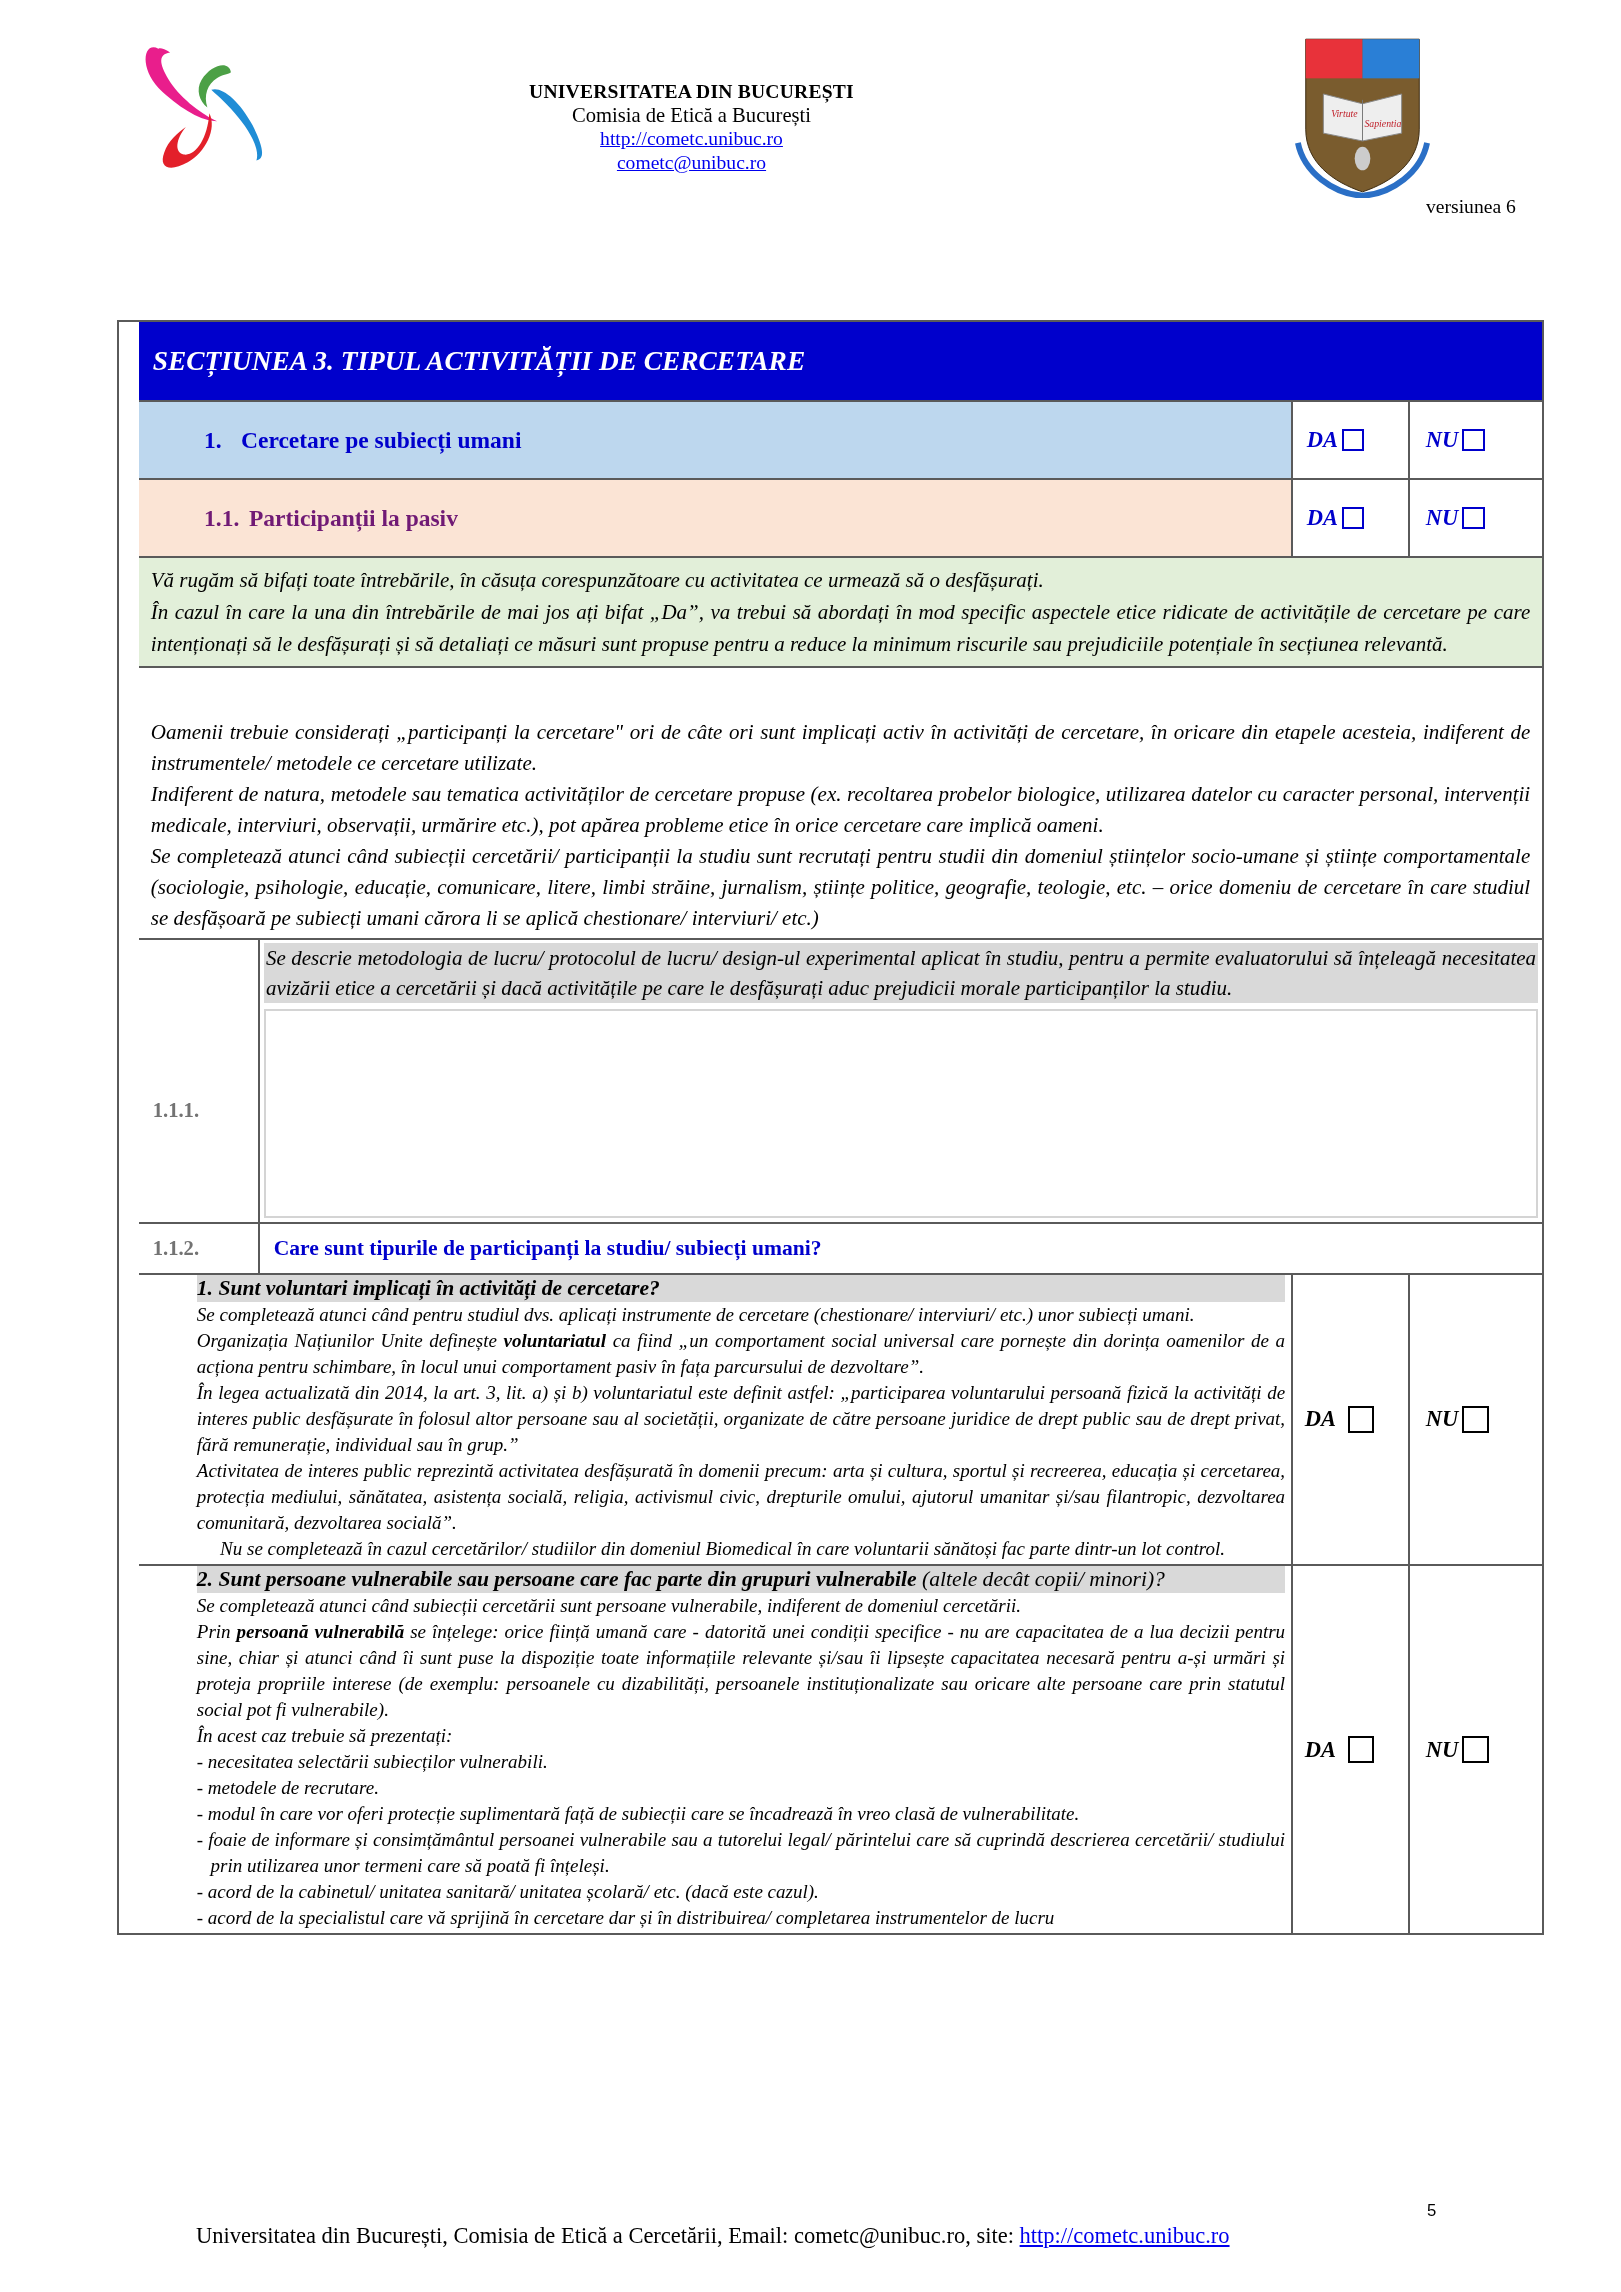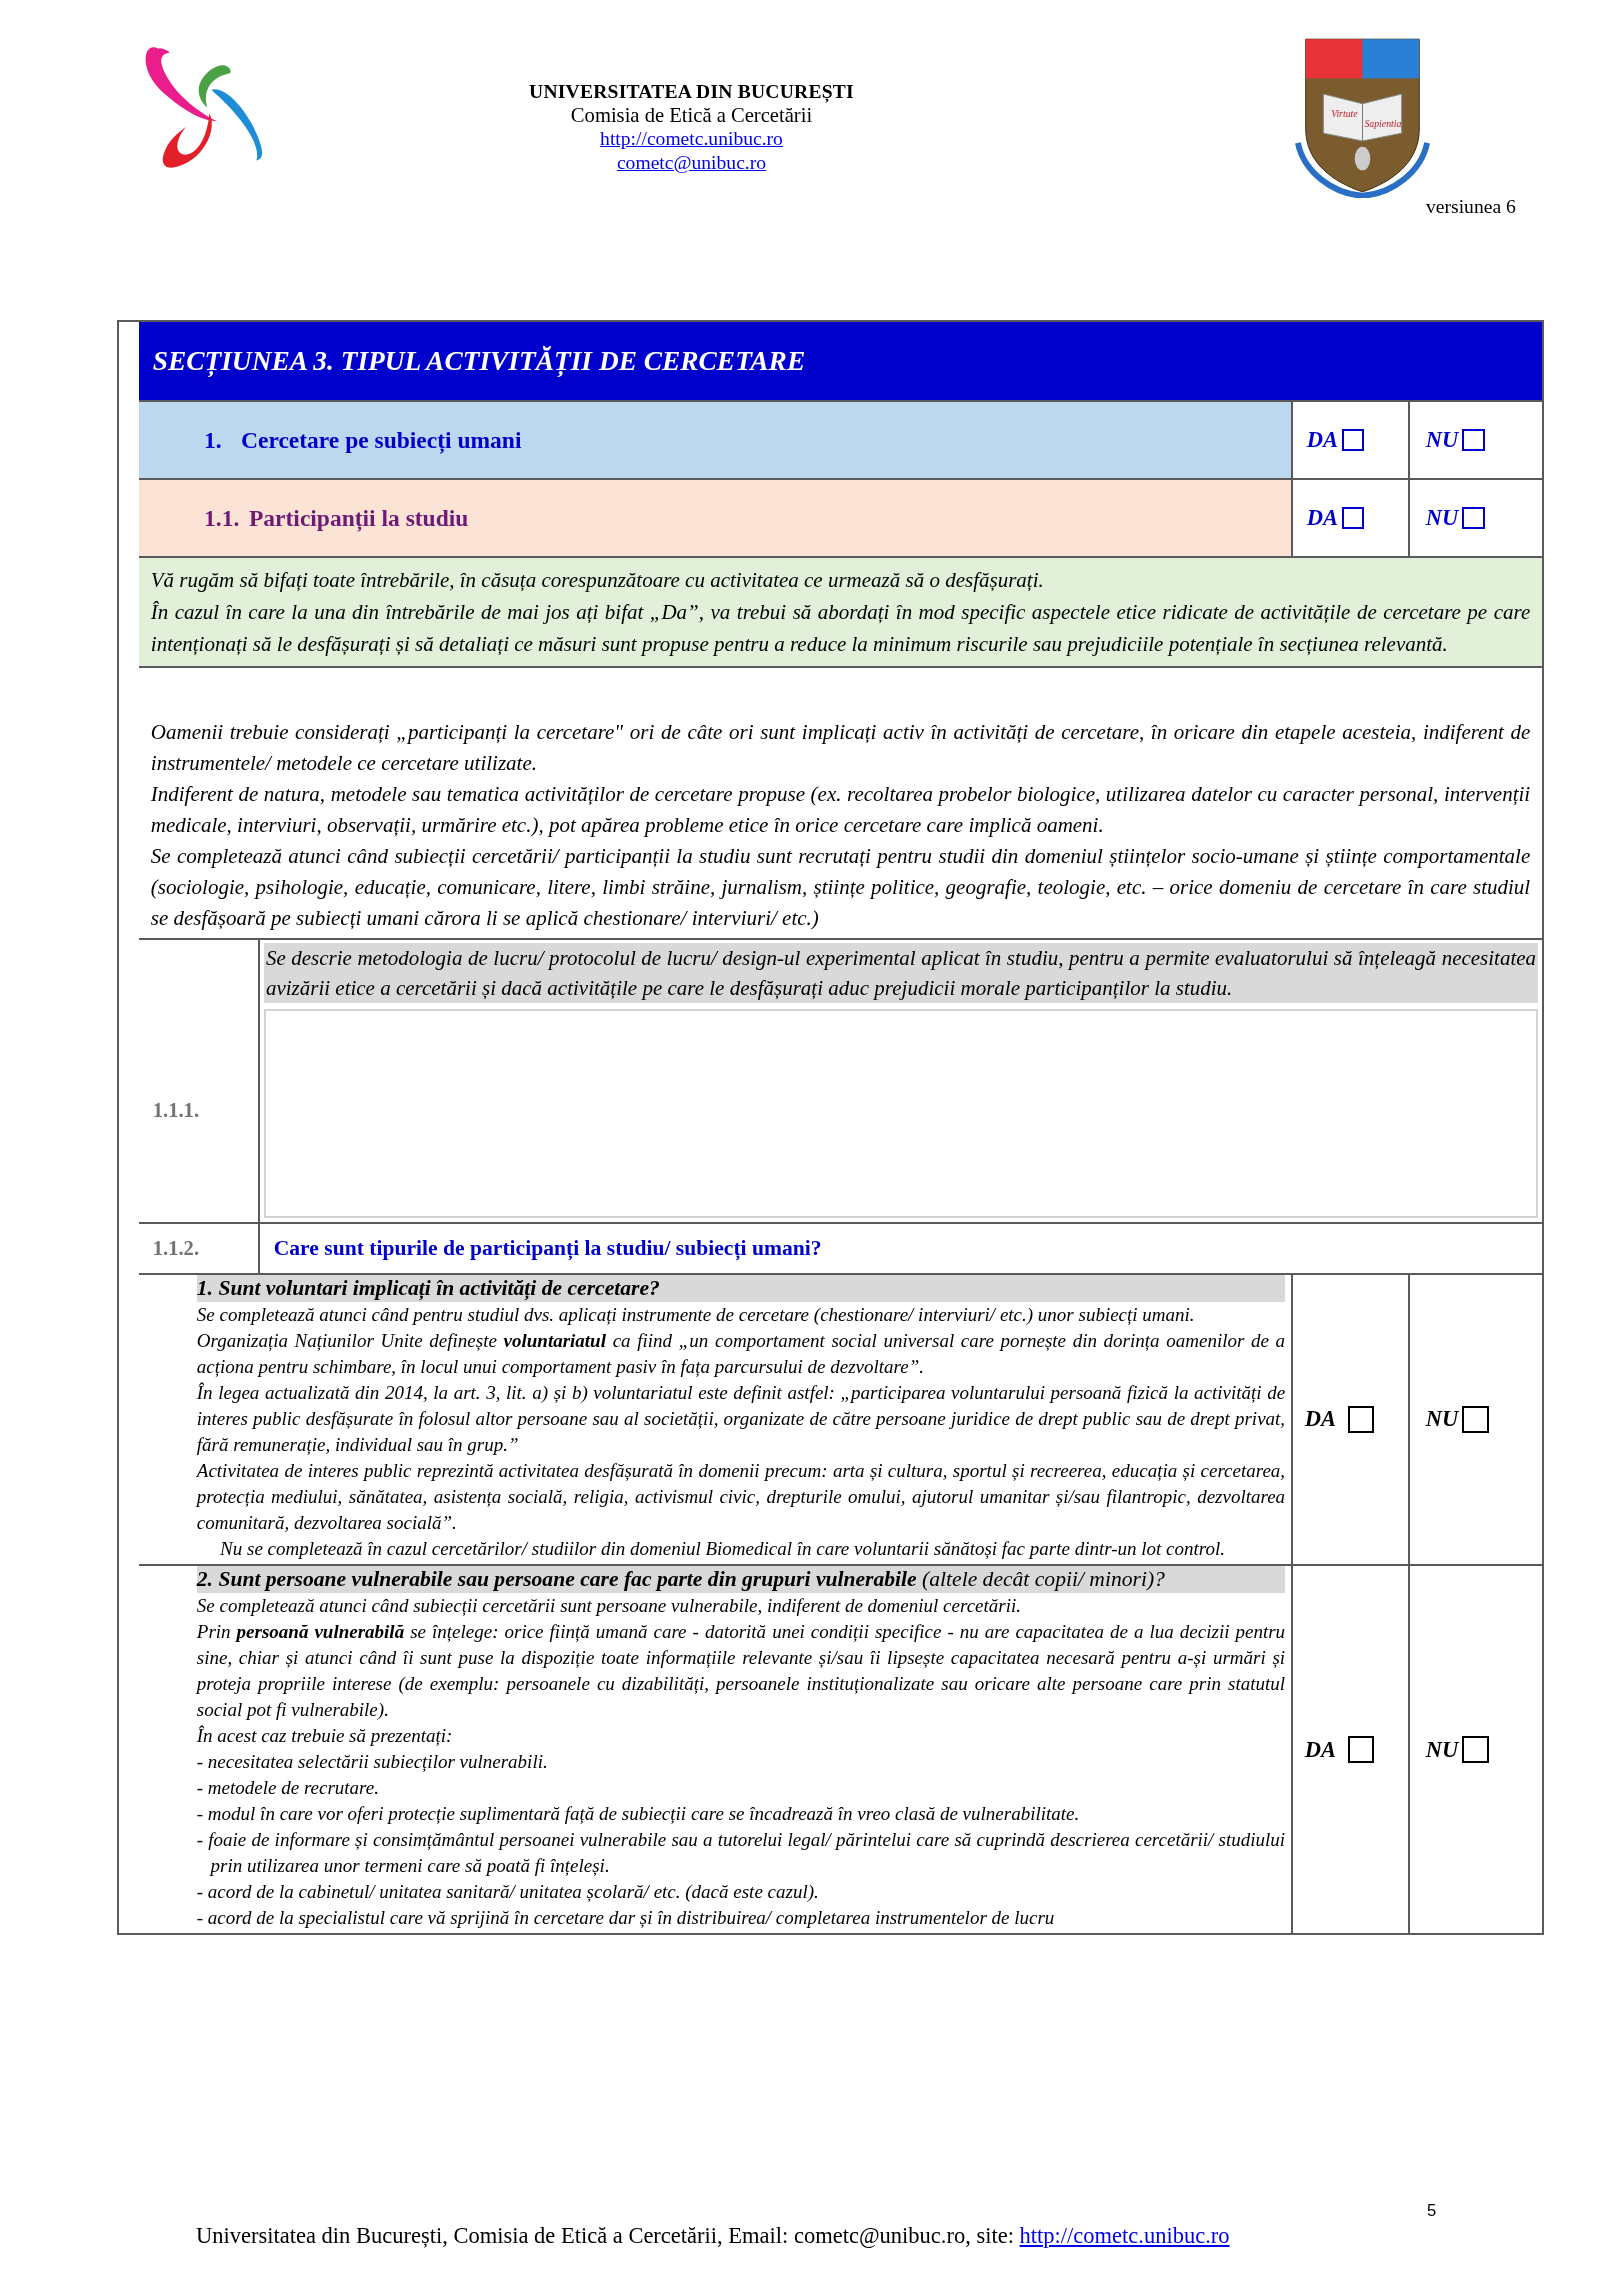--- a/index.html
+++ b/index.html
@@ -79,21 +79,21 @@
   <svg width="157" height="149" viewBox="0 0 160 152">
     <path d="M36 18 C20 10 16 40 40 62 C60 80 80 92 96 92 C82 86 60 70 48 52 C38 36 34 24 48 22 C42 18 38 17 36 18 Z" fill="#e91e8c"></path>
     <path d="M110 42 C108 30 90 34 80 50 C74 60 78 72 86 78 C82 66 86 54 96 48 C102 44 108 44 110 42 Z" fill="#4ca046"></path>
     <path d="M90 60 C100 56 118 70 132 96 C142 116 146 130 136 132 C140 120 128 100 114 84 C104 72 94 64 90 60 Z" fill="#1f8dd6"></path>
     <path d="M88 84 C96 100 84 124 66 134 C48 144 36 140 42 124 C46 112 56 104 64 98 C54 110 52 124 62 126 C74 128 86 110 88 84 Z" fill="#e3202a"></path>
   </svg>
 </div>
 
 <div class="header-center">
   <div class="uni-name">UNIVERSITATEA DIN BUCUREȘTI</div>
-  <div class="commission">Comisia de Etică a Cercetării</div>
+  <div class="commission">Comisia de Etică a București</div>
   <a class="hdr-link">http://cometc.unibuc.ro</a>
   <a class="hdr-link">cometc@unibuc.ro</a>
 </div>
 
 <div class="crest">
   <svg width="137" height="163" viewBox="0 0 140 166">
     <path d="M12 4 H128 V96 C128 130 100 150 70 160 C40 150 12 130 12 96 Z" fill="#7a5c2e" stroke="#3a2a10" stroke-width="1"></path>
     <rect x="12" y="4" width="58" height="40" fill="#e8323a"></rect>
     <rect x="70" y="4" width="58" height="40" fill="#2a7fd6"></rect>
     <path d="M30 60 L70 70 L110 60 L110 100 L70 108 L30 100 Z" fill="#eeeeee" stroke="#888" stroke-width="1"></path>
@@ -123,21 +123,21 @@
     </div>
     <div class="cell yn nu vline">
       <span class="yn-text">NU</span>
       <span class="box"></span>
     </div>
   </div>
 
   <div class="row h1-row">
     <div class="cell h11-label">
       <span class="num">1.1.</span>
-      <span>Participanții la studiu</span>
+      <span>Participanții la pasiv</span>
     </div>
     <div class="cell yn vline">
       <span class="yn-text">DA</span>
       <span class="box"></span>
     </div>
     <div class="cell yn nu vline">
       <span class="yn-text">NU</span>
       <span class="box"></span>
     </div>
   </div>

